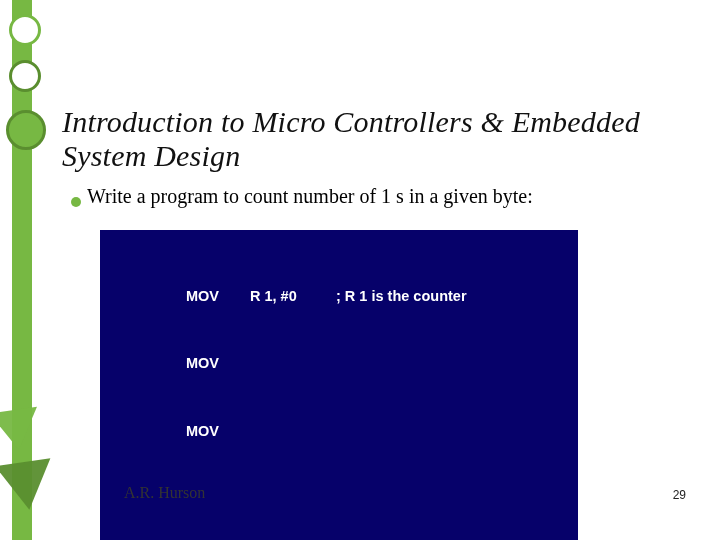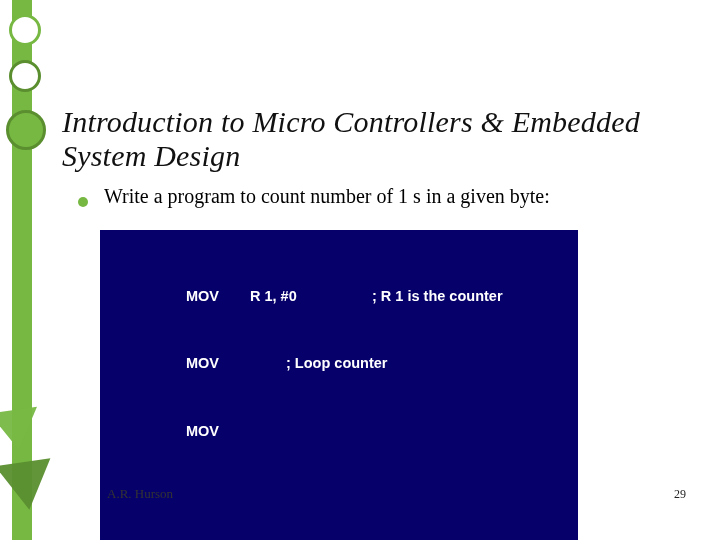--- a/index.html
+++ b/index.html
@@ -80,26 +80,26 @@
     left: 62px;
     top: 105px;
     font-style: italic;
     font-size: 30px;
     color: #111;
     letter-spacing: 0.2px;
   }
 
   .bullet-row {
     position: absolute;
-    left: 78px;
+    left: 71px;
     top: 185px;
     right: 40px;
     display: flex;
     align-items: baseline;
-    gap: 16px;
+    gap: 6px;
   }
   .bullet-dot {
     width: 10px; height: 10px;
     background: #77B843;
     border-radius: 50%;
     flex: 0 0 auto;
     position: relative;
     top: 4px;
   }
   .bullet-text {
@@ -119,37 +119,37 @@
     font-size: 14.5px;
     line-height: 1.55;
     padding: 10px 14px 12px 14px;
     box-sizing: border-box;
     white-space: pre;
   }
   .codebox .row { display: flex; }
   .c-label   { width: 72px; flex: 0 0 72px; }
   .c-op      { width: 64px; flex: 0 0 64px; }
   .c-arg     { width: 86px; flex: 0 0 86px; }
-  .c-right   { flex: 1 1 auto; margin-left: 36px; }
+  .c-right   { flex: 1 1 auto; }
   .c-rop     { display:inline-block; width: 62px; }
   .c-rarg    { display:inline-block; }
 
   .footer-author {
     position: absolute;
-    left: 107px;
+    left: 124px;
     bottom: 38px;
     font-family: Georgia, "Times New Roman", serif;
-    font-size: 13px;
+    font-size: 16px;
     color: #333;
   }
   .footer-page {
     position: absolute;
     right: 34px;
     bottom: 38px;
-    font-family: Liberation Serif, serif;
+    font-family: Liberation Sans, sans-serif;
     font-size: 12px;
     color: #222;
   }
 </style>
 </head>
 <body>
 
 <div class="slide">
 
   <div class="decor">
@@ -171,21 +171,20 @@
   <div class="codebox">
     <div class="row">
       <span class="c-label"></span>
       <span class="c-op">MOV</span>
       <span class="c-arg">R 1, #0</span>
       <span class="c-right">; R 1 is the counter</span>
     </div>
     <div class="row">
       <span class="c-label"></span>
       <span class="c-op">MOV</span>
-      <span class="c-right">; Loop counter</span>
     </div>
     <div class="row">
       <span class="c-label"></span>
       <span class="c-op">MOV</span>
     </div>
     
     
     
   </div>
 

